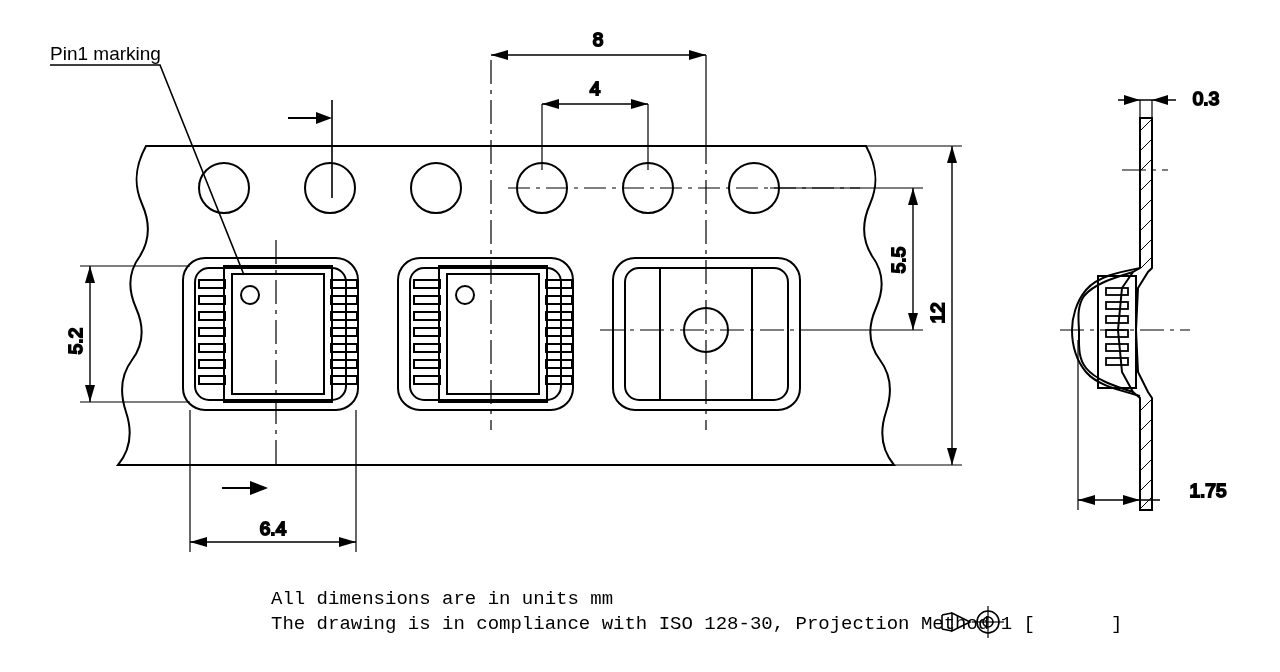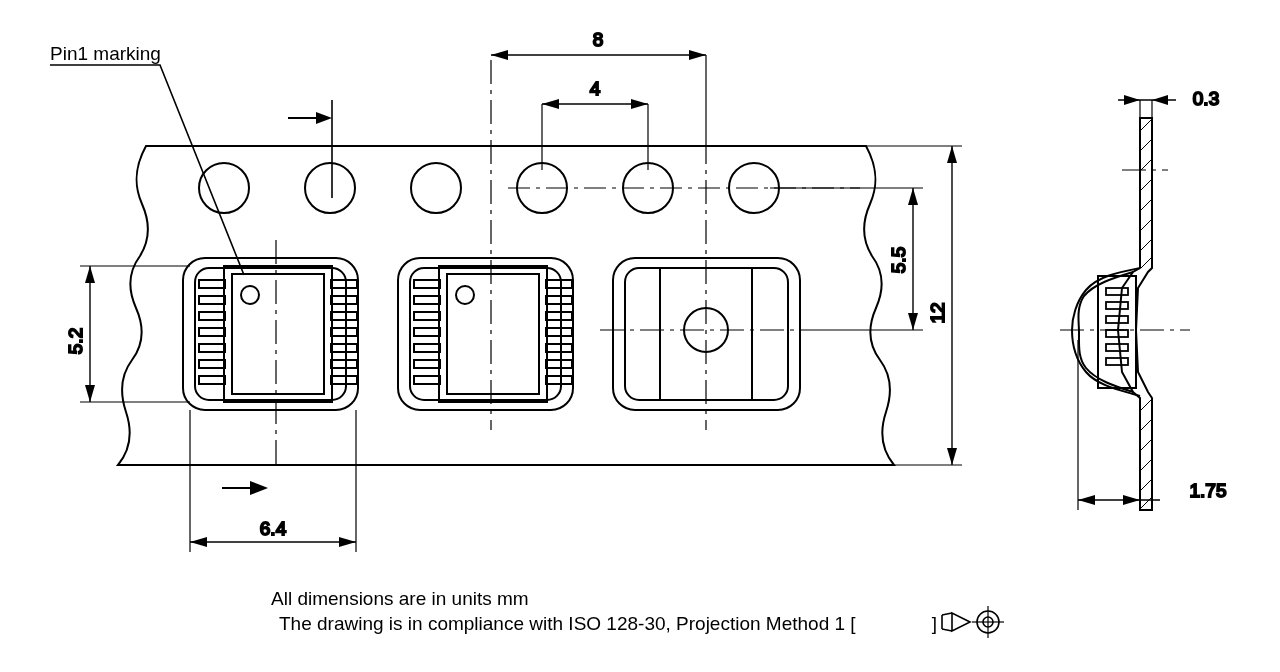--- a/index.html
+++ b/index.html
@@ -17,27 +17,27 @@
     overflow: hidden;
     background: #ffffff;
   }
   #drawing {
     position: absolute;
     left: 0;
     top: 0;
   }
   .note {
     position: absolute;
-    font-family: Liberation Sans, sans-serif;
+    font-family: Liberation Mono, monospace;
     font-size: 19px;
     color: #000;
     white-space: nowrap;
   }
   #note1 { left: 271px; top: 588px; }
-  #note2 { left: 271px; top: 613px; margin-left: 8px; }
+  #note2 { left: 271px; top: 613px; }
   .dim-label {
     font-family: "Liberation Sans", sans-serif;
     font-size: 19px;
     fill: #000;
   }
   .lbl-lead {
     font-family: "Liberation Sans", sans-serif;
     font-size: 19px;
     fill: #000;
   }

